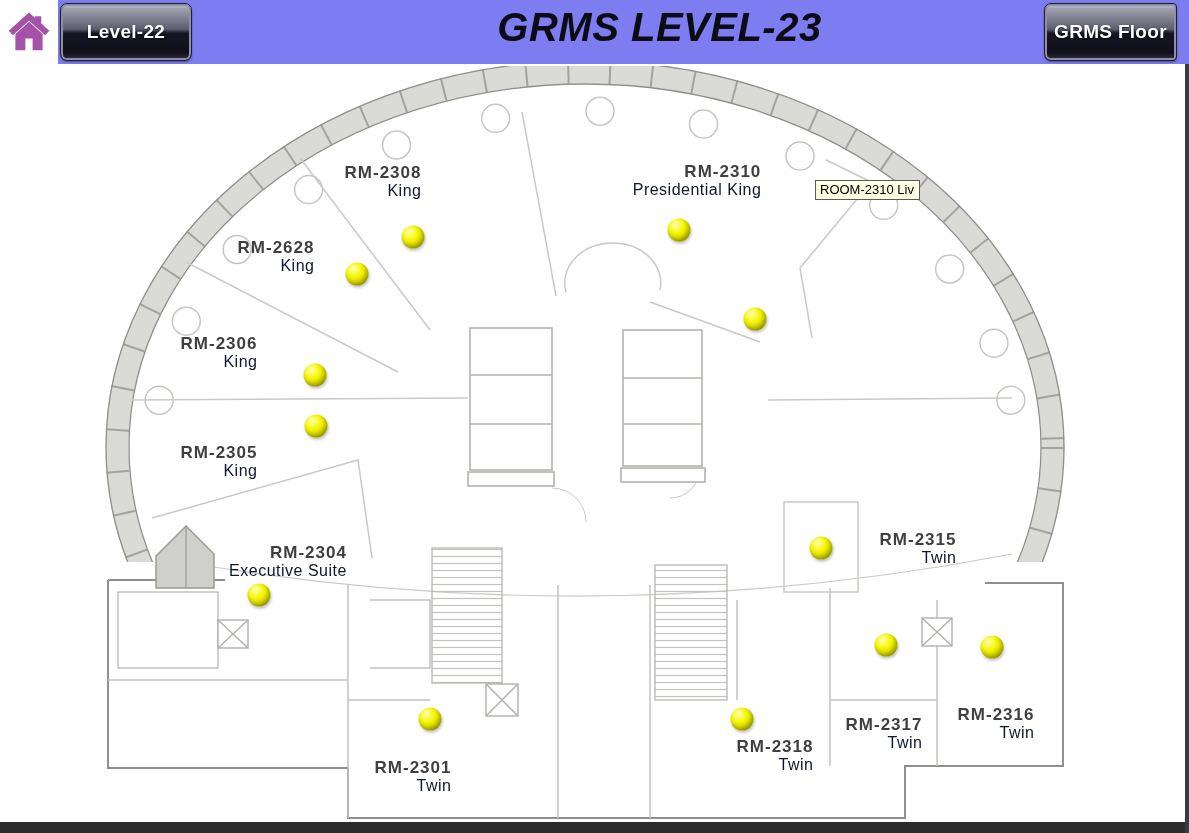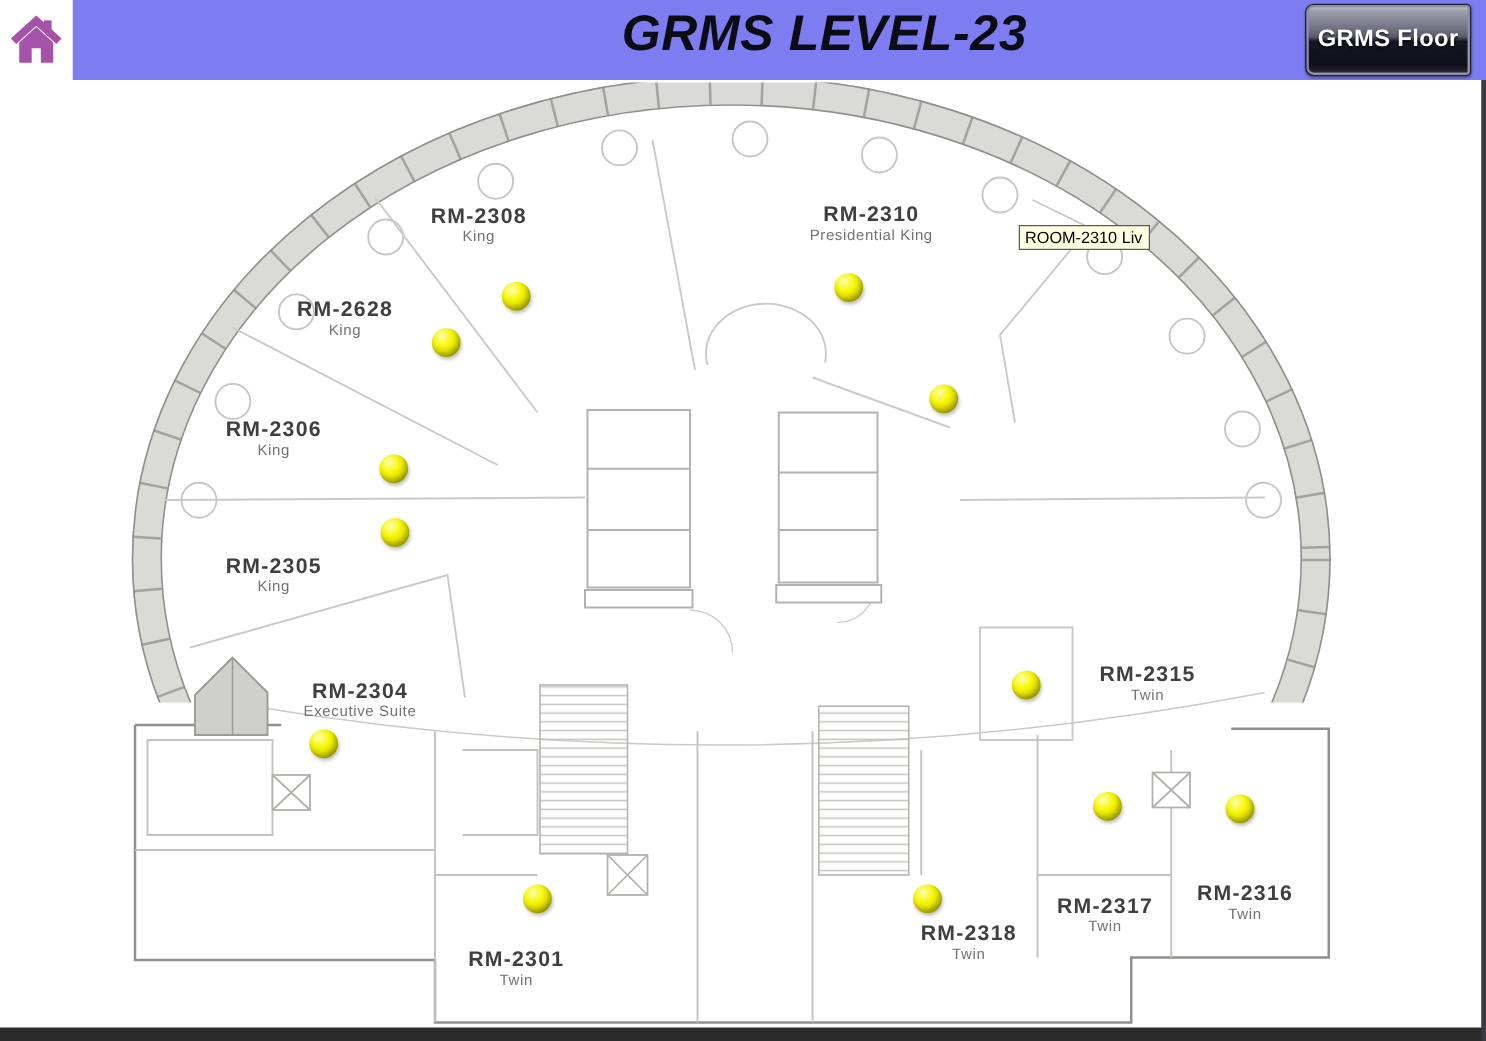--- a/index.html
+++ b/index.html
@@ -16,24 +16,24 @@
               background:linear-gradient(#d0d1da 0%, #9fa0ad 8%, #5c5e70 45%, #161623 52%, #10101c 86%, #30303f 100%);
               border:1px solid #20202c;
               box-shadow:inset 0 0 0 2px #8e8fa4, 0 1px 2px rgba(0,0,0,.4);}
   #level22-button{left:2px;width:132px;}
   #grmsfloor-button{right:12px;width:133px;border-top-right-radius:4px;border-bottom-right-radius:4px;}
   #page-title{position:absolute;left:0;right:0;top:5px;text-align:center;
               font-size:40px;font-weight:bold;font-style:italic;color:#0c0c14;
               letter-spacing:.5px;transform:translateX(36px);pointer-events:none;}
   
   #plan-svg{position:absolute;left:0;top:0;z-index:1;}
-  .room-label{position:absolute;z-index:2;text-align:center;color:#424242;transform:translateX(-50%);
+  .room-label{position:absolute;z-index:2;text-align:right;color:#424242;transform:translateX(-50%);
               white-space:nowrap;pointer-events:none;}
   .room-id{font-size:17px;font-weight:bold;letter-spacing:1px;color:#3f3f3f;}
-  .room-type{font-size:12px;letter-spacing:.5px;color:#737373;margin-top:-1px;}
+  .room-type{font-size:16px;letter-spacing:.5px;color:#0f172a;margin-top:-1px;}
   .status-dot{position:absolute;z-index:3;width:23px;height:23px;border-radius:50%;cursor:pointer;
               transform:translate(-50%,-50%);
               background:radial-gradient(circle at 35% 28%, #ffffb0 0%, #f6f600 38%, #dede00 68%, #8f8f00 100%);
               box-shadow:inset -2px -3px 4px rgba(96,96,0,.5), 1px 2px 3px rgba(0,0,0,.25);}
   #tooltip{position:absolute;z-index:6;background:#ffffe1;border:1px solid #5a5a5a;
            font-size:13px;color:#000;padding:1px 5px 2px 4px;white-space:nowrap;}
   #bottom-bar{position:absolute;left:0;bottom:0;width:100%;height:11px;background:#2b2b2b;z-index:4;}
   #right-edge{position:absolute;right:0;top:0;width:4px;height:833px;background:#3a3a42;z-index:5;}
 </style>
 </head>
@@ -227,19 +227,20 @@
   <div id="home-button">
     <svg width="46" height="48" viewBox="0 0 24 24">
       <g fill="#a553a8">
         <rect x="15.2" y="3.8" width="3.2" height="5.2"></rect>
         <path d="M12 1.8 L1.4 11.4 L3.6 13.7 L12 6.1 L20.4 13.7 L22.6 11.4 Z"></path>
         <path d="M4.9 13 L12 6.6 L19.1 13 V21.5 H13.9 V15.4 H10.1 V21.5 H4.9 Z"></path>
       </g>
     </svg>
   </div>
   <div id="header-band" style="background: rgb(125, 124, 241);">
+    <button id="level22-button" class="glossy-btn">Level-22</button>
     <div id="page-title">GRMS LEVEL-23</div>
     <button id="grmsfloor-button" class="glossy-btn">GRMS Floor</button>
   </div>
 
   <div id="bottom-bar" style="background: rgb(43, 43, 43);"></div>
   <div id="right-edge"></div>
 </div>
 
 </body></html>

